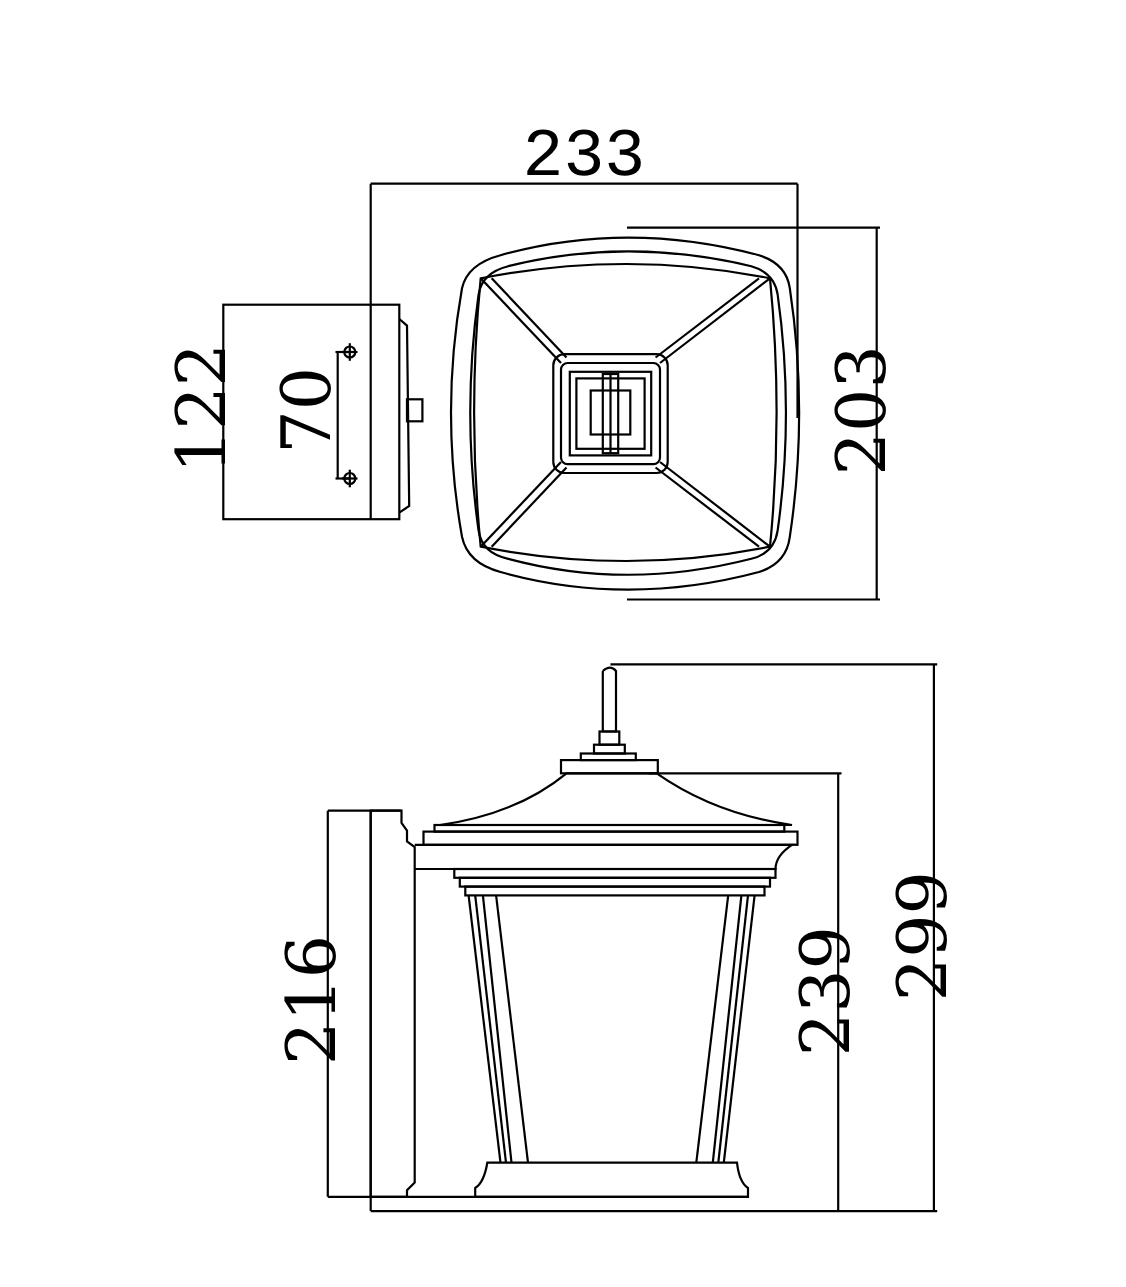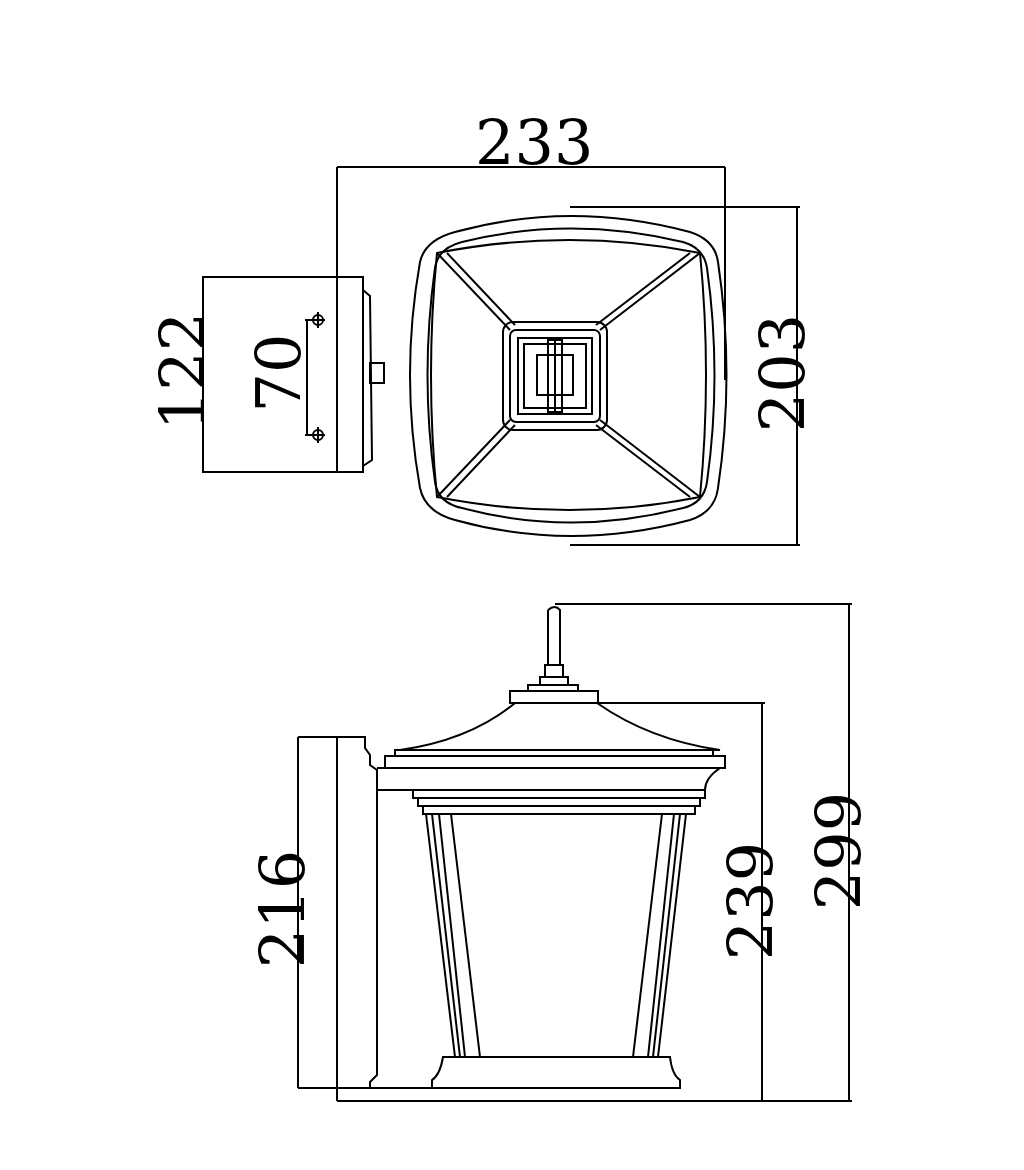--- a/index.html
+++ b/index.html
@@ -105,19 +105,19 @@
     <line x1="451" y1="814" x2="480" y2="1057"></line>
     <line x1="686" y1="814" x2="658" y2="1057"></line>
     <line x1="680" y1="814" x2="653" y2="1057"></line>
     <line x1="674" y1="814" x2="648" y2="1057"></line>
     <line x1="662" y1="814" x2="633" y2="1057"></line>
 
     <path d="M443 1057 L670 1057 Q672 1075 680 1080 L680 1088 L432 1088 L432 1080 Q440 1075 443 1057 Z"></path>
   </g>
 </svg>
 
-<div class="dim-label" style="left:475px; top:112px;">233</div>
+<div class="dim-label" style="left:475px; top:112px;font-family:Liberation Mono, monospace;">233</div>
 <div class="dim-label rot" style="left:724px; top:342px;">203</div>
 <div class="dim-label rot" style="left:124px; top:340px;">122</div>
 <div class="dim-label rot" style="left:240px; top:342px;">70</div>
 <div class="dim-label rot" style="left:224px; top:878px;">216</div>
 <div class="dim-label rot" style="left:692px; top:870px;">239</div>
 <div class="dim-label rot" style="left:780px; top:820px;">299</div>
 
 </body></html>

